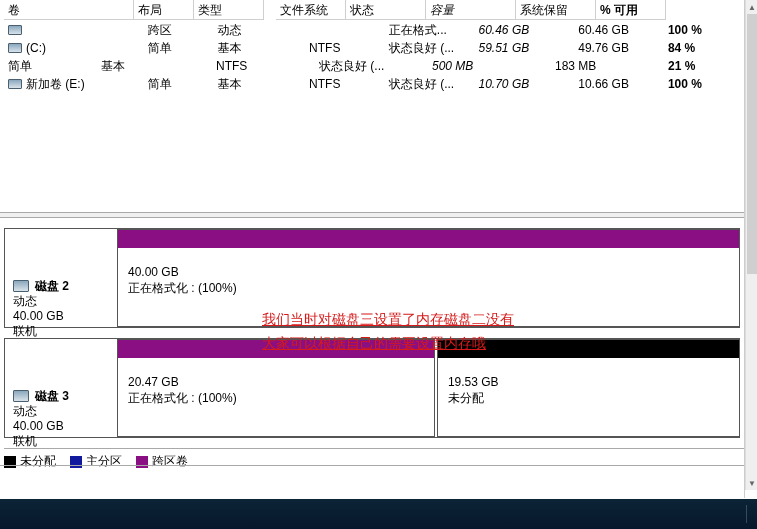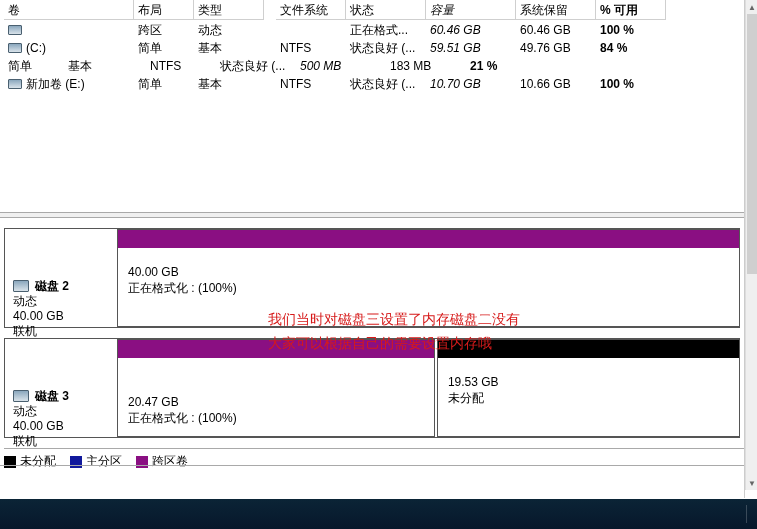--- a/index.html
+++ b/index.html
@@ -80,20 +80,21 @@
   .c-fs { width: 70px; margin-left: 12px; }
   .c-status { width: 80px; }
   .c-cap { width: 90px; font-style: italic; }
   .c-free { width: 80px; }
   .c-pct { width: 70px; font-weight: bold; }
   .vol-row {
     display: flex;
     height: 18px;
     line-height: 18px;
     white-space: nowrap;
+    justify-content: space-between;
   }
   .vol-row .td {
     padding: 0 4px;
     overflow: hidden;
     text-overflow: clip;
   }
   .disk-icon {
     width: 14px;
     height: 10px;
     display: inline-block;
@@ -161,28 +162,29 @@
     background: #8a0f82;
   }
   .part-color.unalloc { background: #000000; }
   .part-body {
     flex: 1;
     padding: 16px 10px 6px 10px;
     line-height: 16px;
   }
   .annotation1 {
     position: absolute;
-    left: 268px;
+    left: 262px;
     top: 307px;
     color: #d61a1a;
     font-size: 14px;
     line-height: 24px;
     z-index: 10;
     font-weight: 400;
     pointer-events: none;
+    text-decoration: underline;
   }
 
   
   .legend {
     width: 740px;
     margin-left: 4px;
     margin-top: 10px;
     border-top: 1px solid #a9a9a9;
     padding-top: 4px;
     display: flex;
@@ -304,21 +306,21 @@
         </div>
       </div>
       <div class="disk-panel">
         <div class="disk-info">
           <div><span class="disk-small-icon"></span><span class="title">磁盘 3</span></div>
           <div>动态</div>
           <div>40.00 GB</div>
           <div>联机</div>
         </div>
         <div class="part-row">
-          <div class="partition" style="flex: 0.512 1 0%; gap: 20px;">
+          <div class="partition" style="flex: 0.512 1 0%;">
             <div class="part-color "></div>
             <div class="part-body">
               <div>20.47 GB</div>
               <div>正在格式化 : (100%)</div>
             </div>
           </div>
           <div class="partition" style="flex: 0.488 1 0%;">
             <div class="part-color unalloc"></div>
             <div class="part-body">
               <div>19.53 GB</div>

